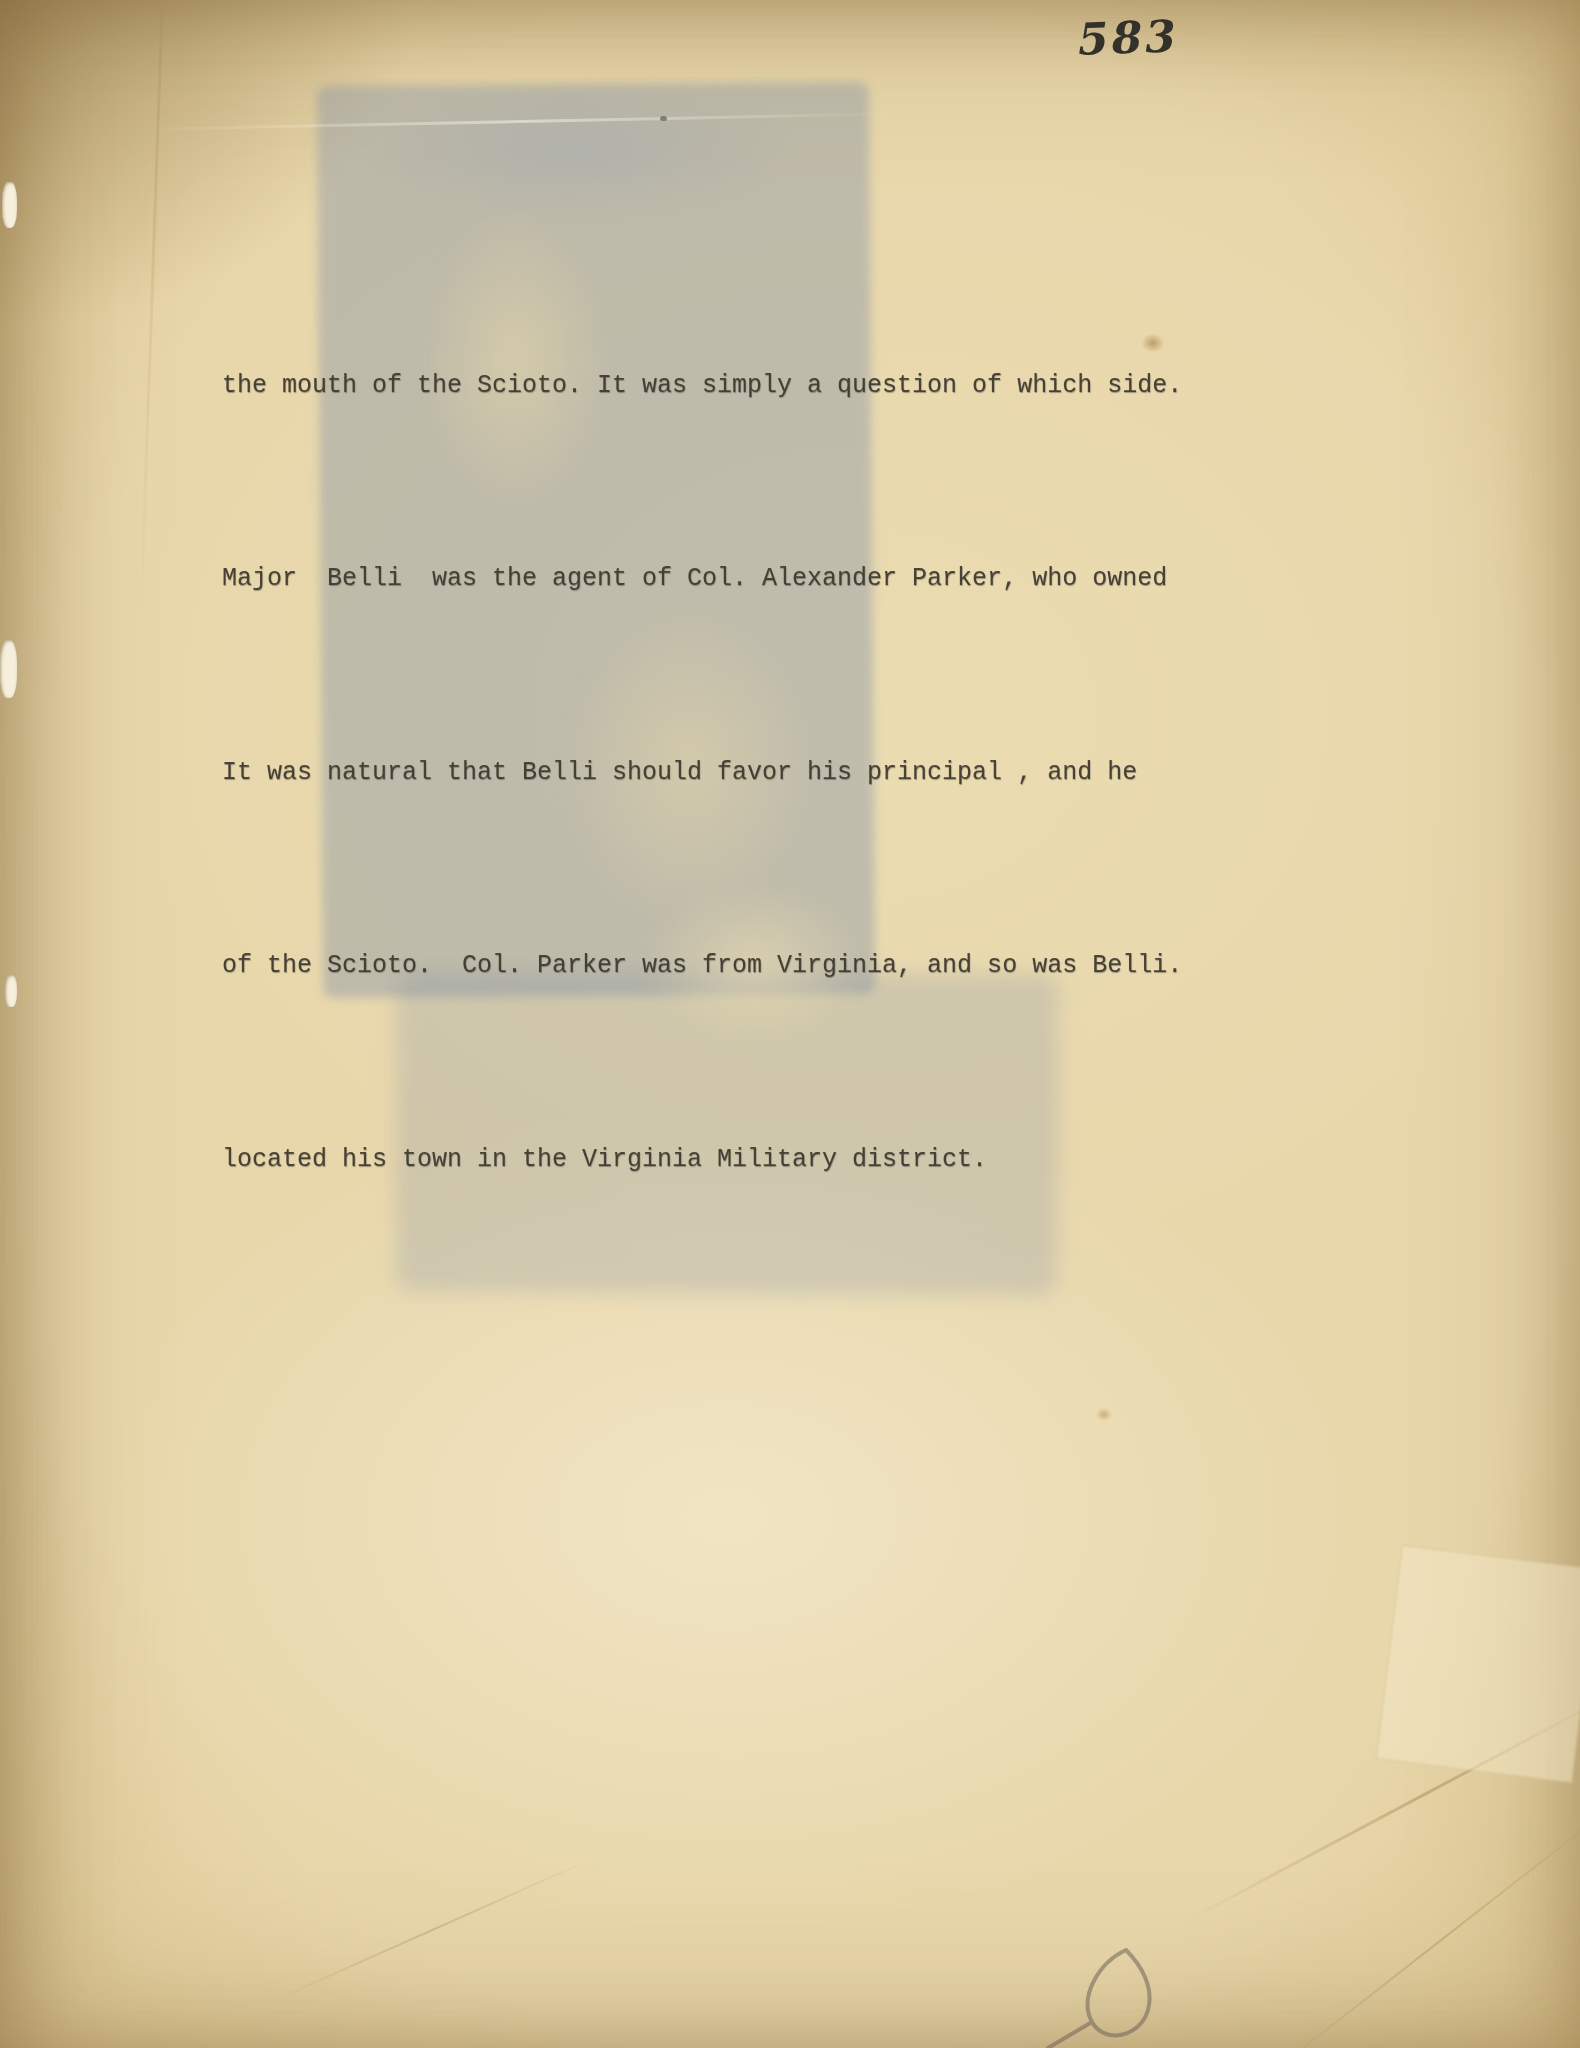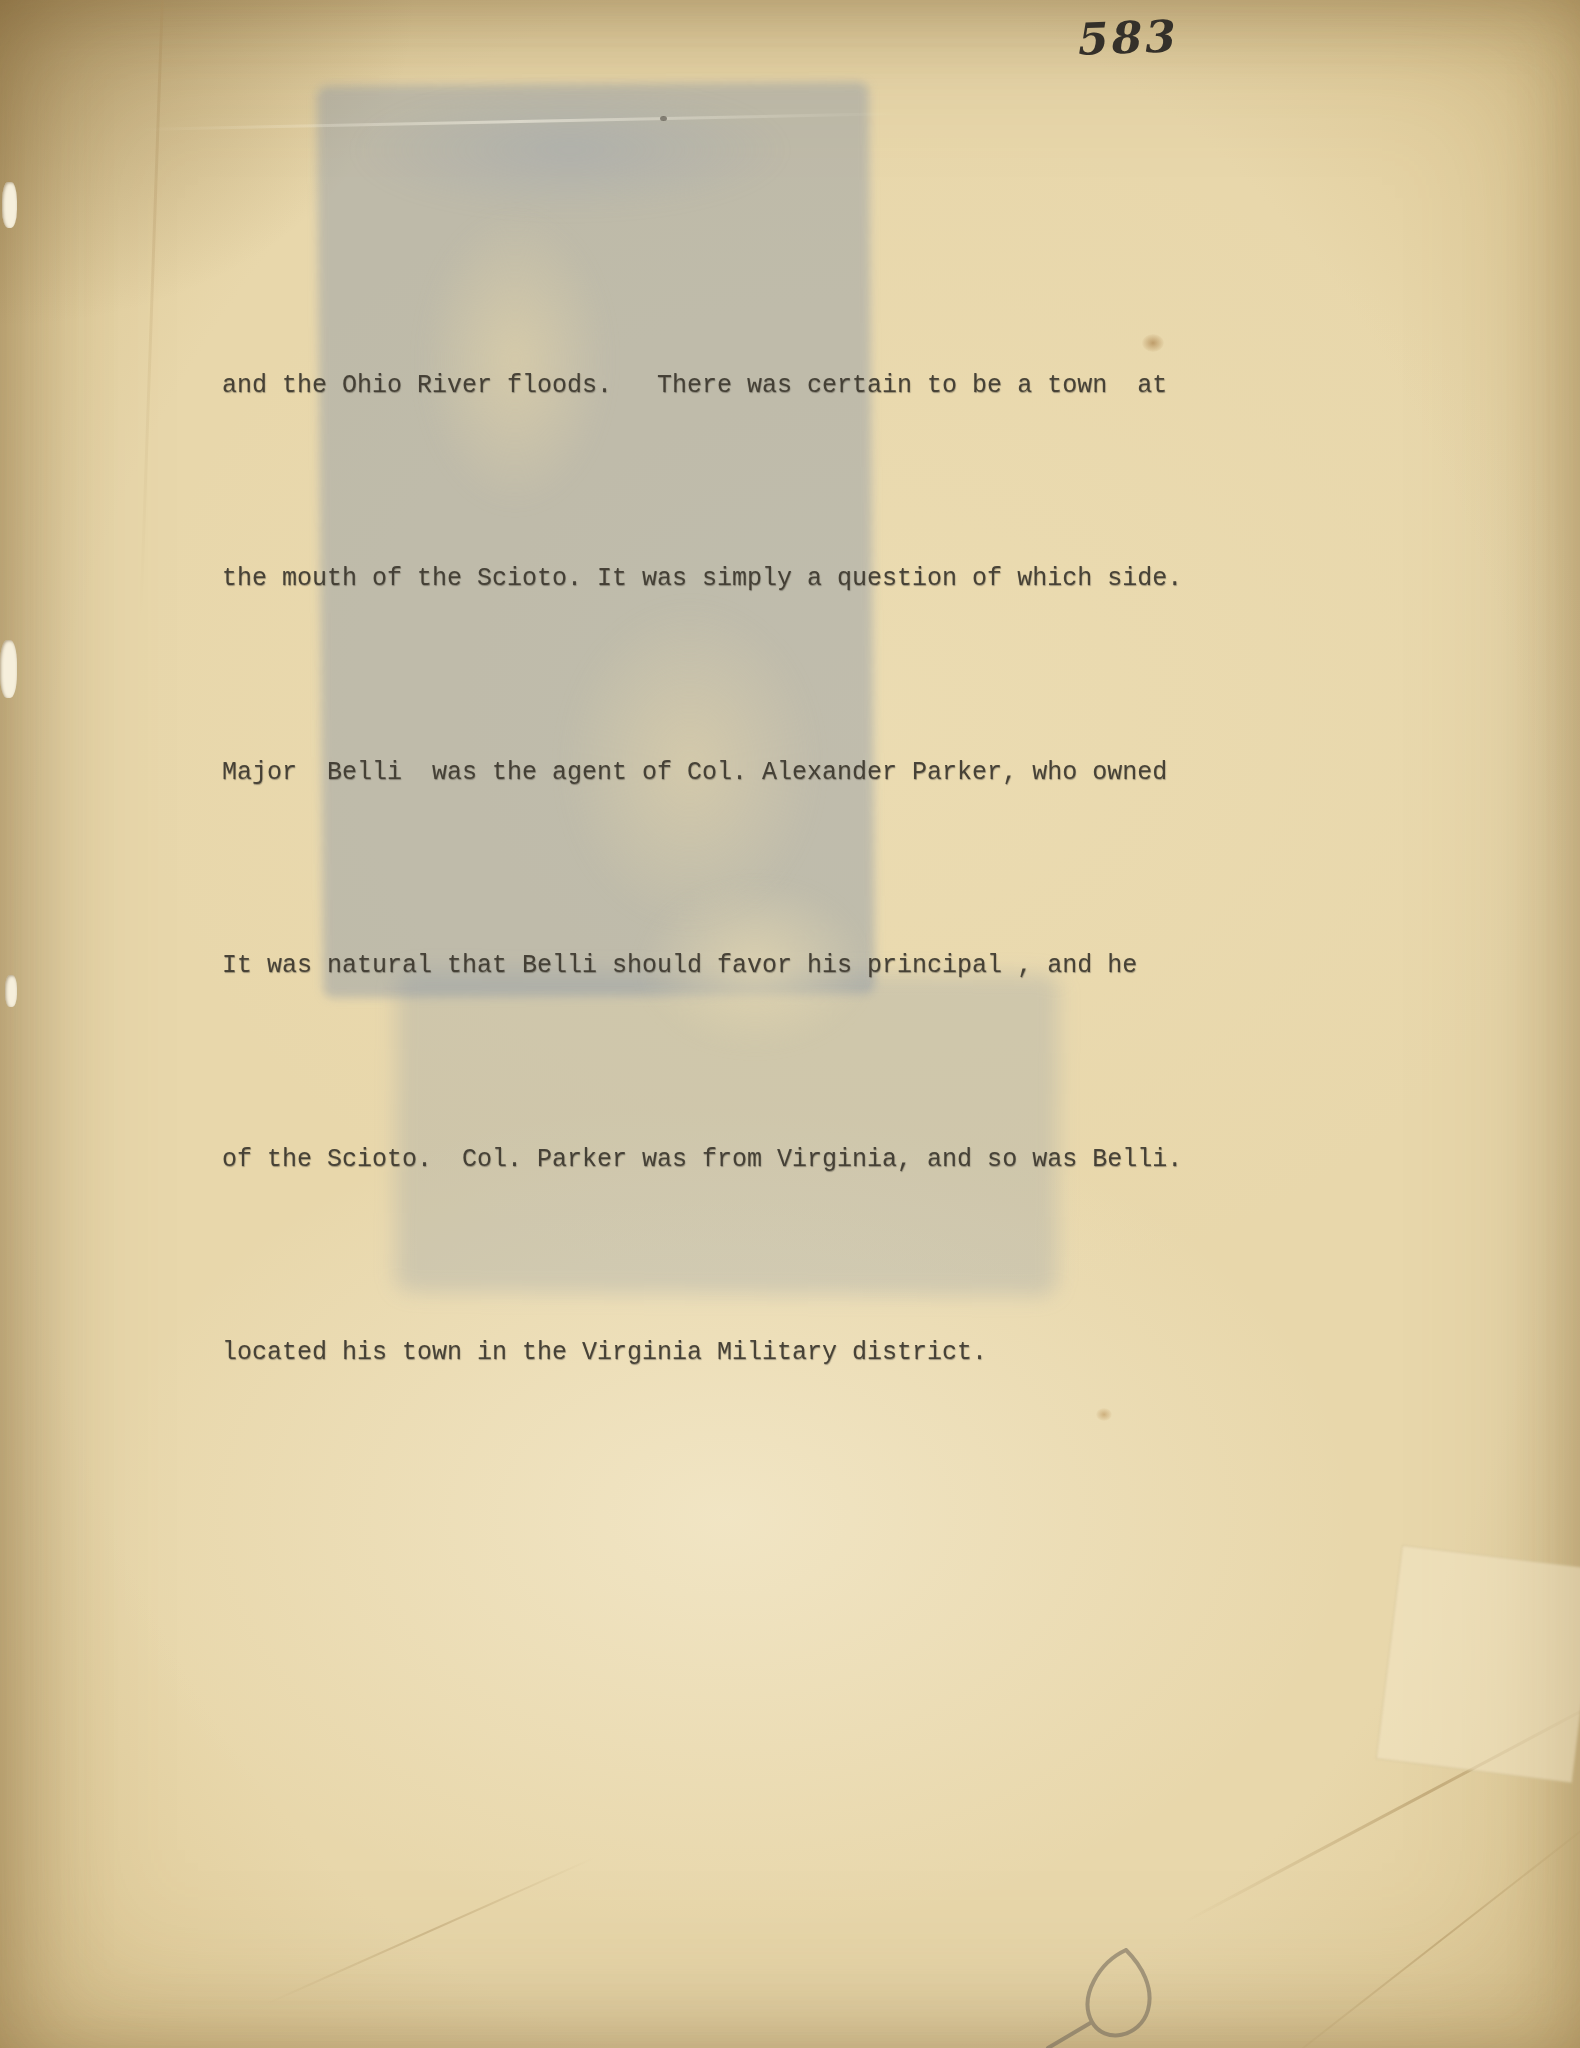--- a/index.html
+++ b/index.html
@@ -114,21 +114,20 @@
   <div class="stain-dot2"></div>
   <div class="chip ch1"></div>
   <div class="chip ch2"></div>
   <div class="chip ch3"></div>
   <div class="ink-dot"></div>
 
   <div class="page-number">583</div>
 
   <div class="text-block">
     
-    <div class="line">and the Ohio River floods.   There was certain to be a town  at</div>
     <div class="line">the mouth of the Scioto. It was simply a question of which side.</div>
     <div class="line">Major  Belli  was the agent of Col. Alexander Parker, who owned</div>
     <div class="line">It was natural that Belli should favor his principal , and he</div>
     <div class="line">of the Scioto.  Col. Parker was from Virginia, and so was Belli.</div>
     <div class="line">located his town in the Virginia Military district.</div>
     
     
     
     
     

